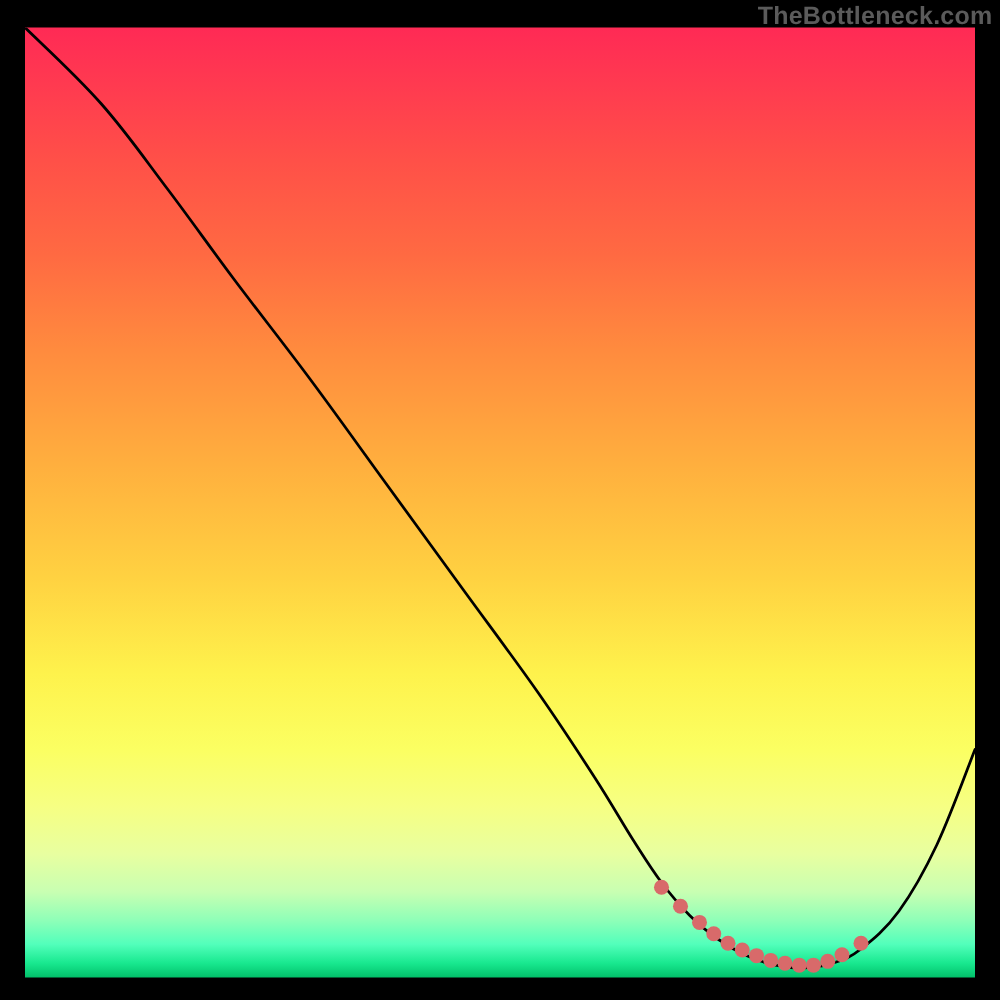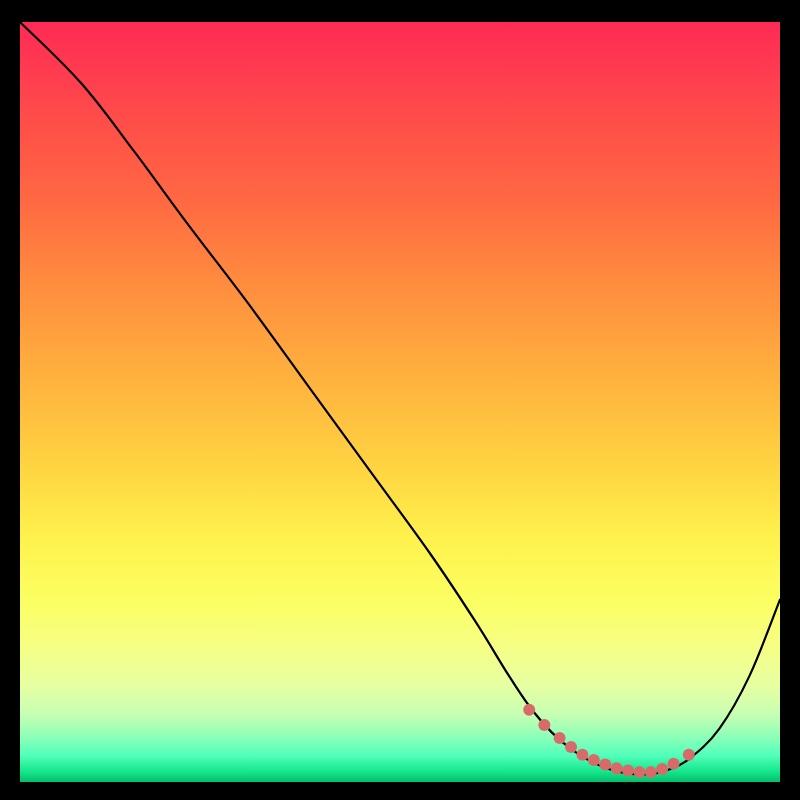--- a/index.html
+++ b/index.html
@@ -60,20 +60,21 @@
     position: absolute;
     inset: 0;
     width: 100%;
     height: 100%;
   }
 </style>
 </head>
 <body>
 
 <div class="container">
+  <div class="watermark">TheBottleneck.com</div>
 
   <div class="plot-area">
     <div class="gradient-bg"></div>
     <svg class="curve" viewBox="0 0 100 100" preserveAspectRatio="none">
       <path fill="none" stroke="#000000" stroke-width="0.2894736842105263" vector-effect="non-scaling-stroke" stroke-linecap="round" id="curve-path" d="M 0 0 C 1.44 1.44, 5.300000000000001 4.9399999999999995, 8 8 C 10.7 11.06, 12.48 13.67, 15 17 C 17.52 20.33, 19.3 22.9, 22 26.5 C 24.7 30.1, 27.12 33.13, 30 37 C 32.88 40.87, 35.12 44.04, 38 48 C 40.88 51.96, 43.12 55.04, 46 59 C 48.88 62.96, 51.48 66.4, 54 70 C 56.52 73.6, 58.2 76.21, 60 79 C 61.8 81.79, 62.74 83.52, 64 85.5 C 65.26 87.48, 65.92 88.56, 67 90 C 68.08 91.44, 68.92 92.42, 70 93.5 C 71.08 94.58, 71.92 95.244, 73 96 C 74.08 96.756, 74.92 97.214, 76 97.7 C 77.08 98.186, 77.92 98.46600000000001, 79 98.7 C 80.08 98.934, 80.92 99.036, 82 99 C 83.08 98.964, 83.92 98.86, 85 98.5 C 86.08 98.14, 86.74 97.99, 88 97 C 89.26 96.01, 90.56 94.98, 92 93 C 93.44 91.02, 94.56 89.06, 96 86 C 97.44 82.94, 99.28 77.8, 100 76" style="stroke-width: 2.2px;"></path>
       <g id="markers-group">
           <circle cx="67" cy="90.5" r="0.7894736842105263" fill="#d86a6a"></circle>
           <circle cx="69" cy="92.5" r="0.7894736842105263" fill="#d86a6a"></circle>
           <circle cx="71" cy="94.2" r="0.7894736842105263" fill="#d86a6a"></circle>
           <circle cx="72.5" cy="95.4" r="0.7894736842105263" fill="#d86a6a"></circle>

